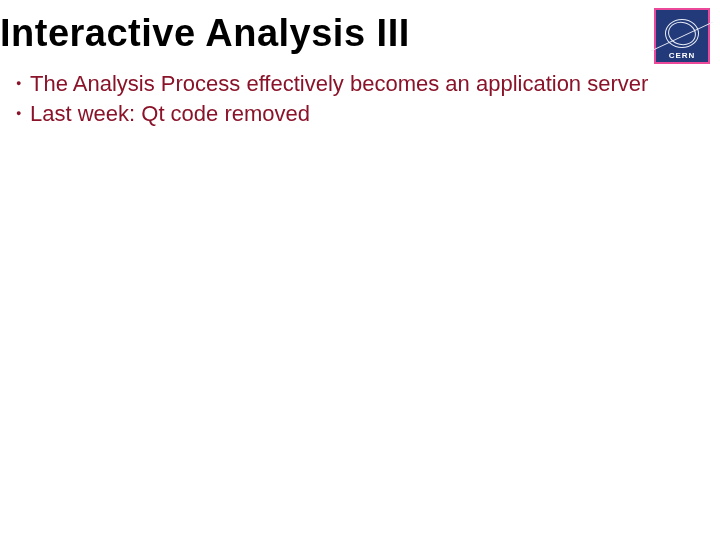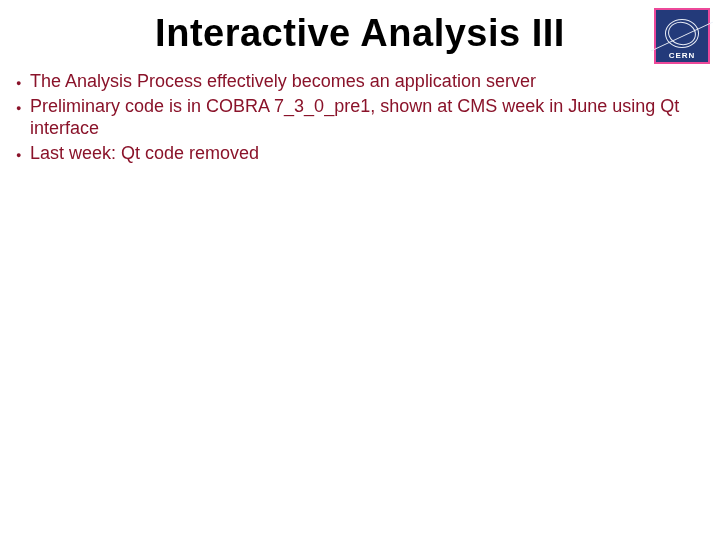--- a/index.html
+++ b/index.html
@@ -16,21 +16,21 @@
     position: relative;
     width: 720px;
     height: 540px;
     box-sizing: border-box;
   }
   .title {
     position: absolute;
     top: 12px;
     left: 0;
     right: 0;
-    text-align: center;
+    text-align: left;
     font-size: 38px;
     font-weight: bold;
     letter-spacing: 0.5px;
   }
   .logo {
     position: absolute;
     top: 8px;
     right: 10px;
     width: 56px;
     height: 56px;
@@ -75,21 +75,21 @@
     left: 22px;
     right: 30px;
   }
   ul.bullets {
     list-style: none;
     padding: 0;
     margin: 0;
   }
   ul.bullets > li {
     position: relative;
-    font-size: 18px;
+    font-size: 22px;
     line-height: 1.25;
     color: #8a132a;
     font-family: Arial, Helvetica, sans-serif;
     padding-left: 8px;
     margin: 0 0 2px 0;
   }
   ul.bullets > li::before {
     content: "●";
     position: absolute;
     left: -6px;
@@ -108,18 +108,17 @@
   <div class="logo">
     <div class="ring"></div>
     <div class="ring2"></div>
     <div class="diag"></div>
     <div class="cern-text">CERN</div>
   </div>
 
   <div class="body">
     <ul class="bullets">
       <li>The Analysis Process effectively becomes an application server</li>
-      <li>Preliminary code is in COBRA 7_3_0_pre1, shown at CMS week in June using Qt interface</li>
       <li>Last week: Qt code removed</li>
     </ul>
   </div>
 
 </div>
 
 </body></html>

